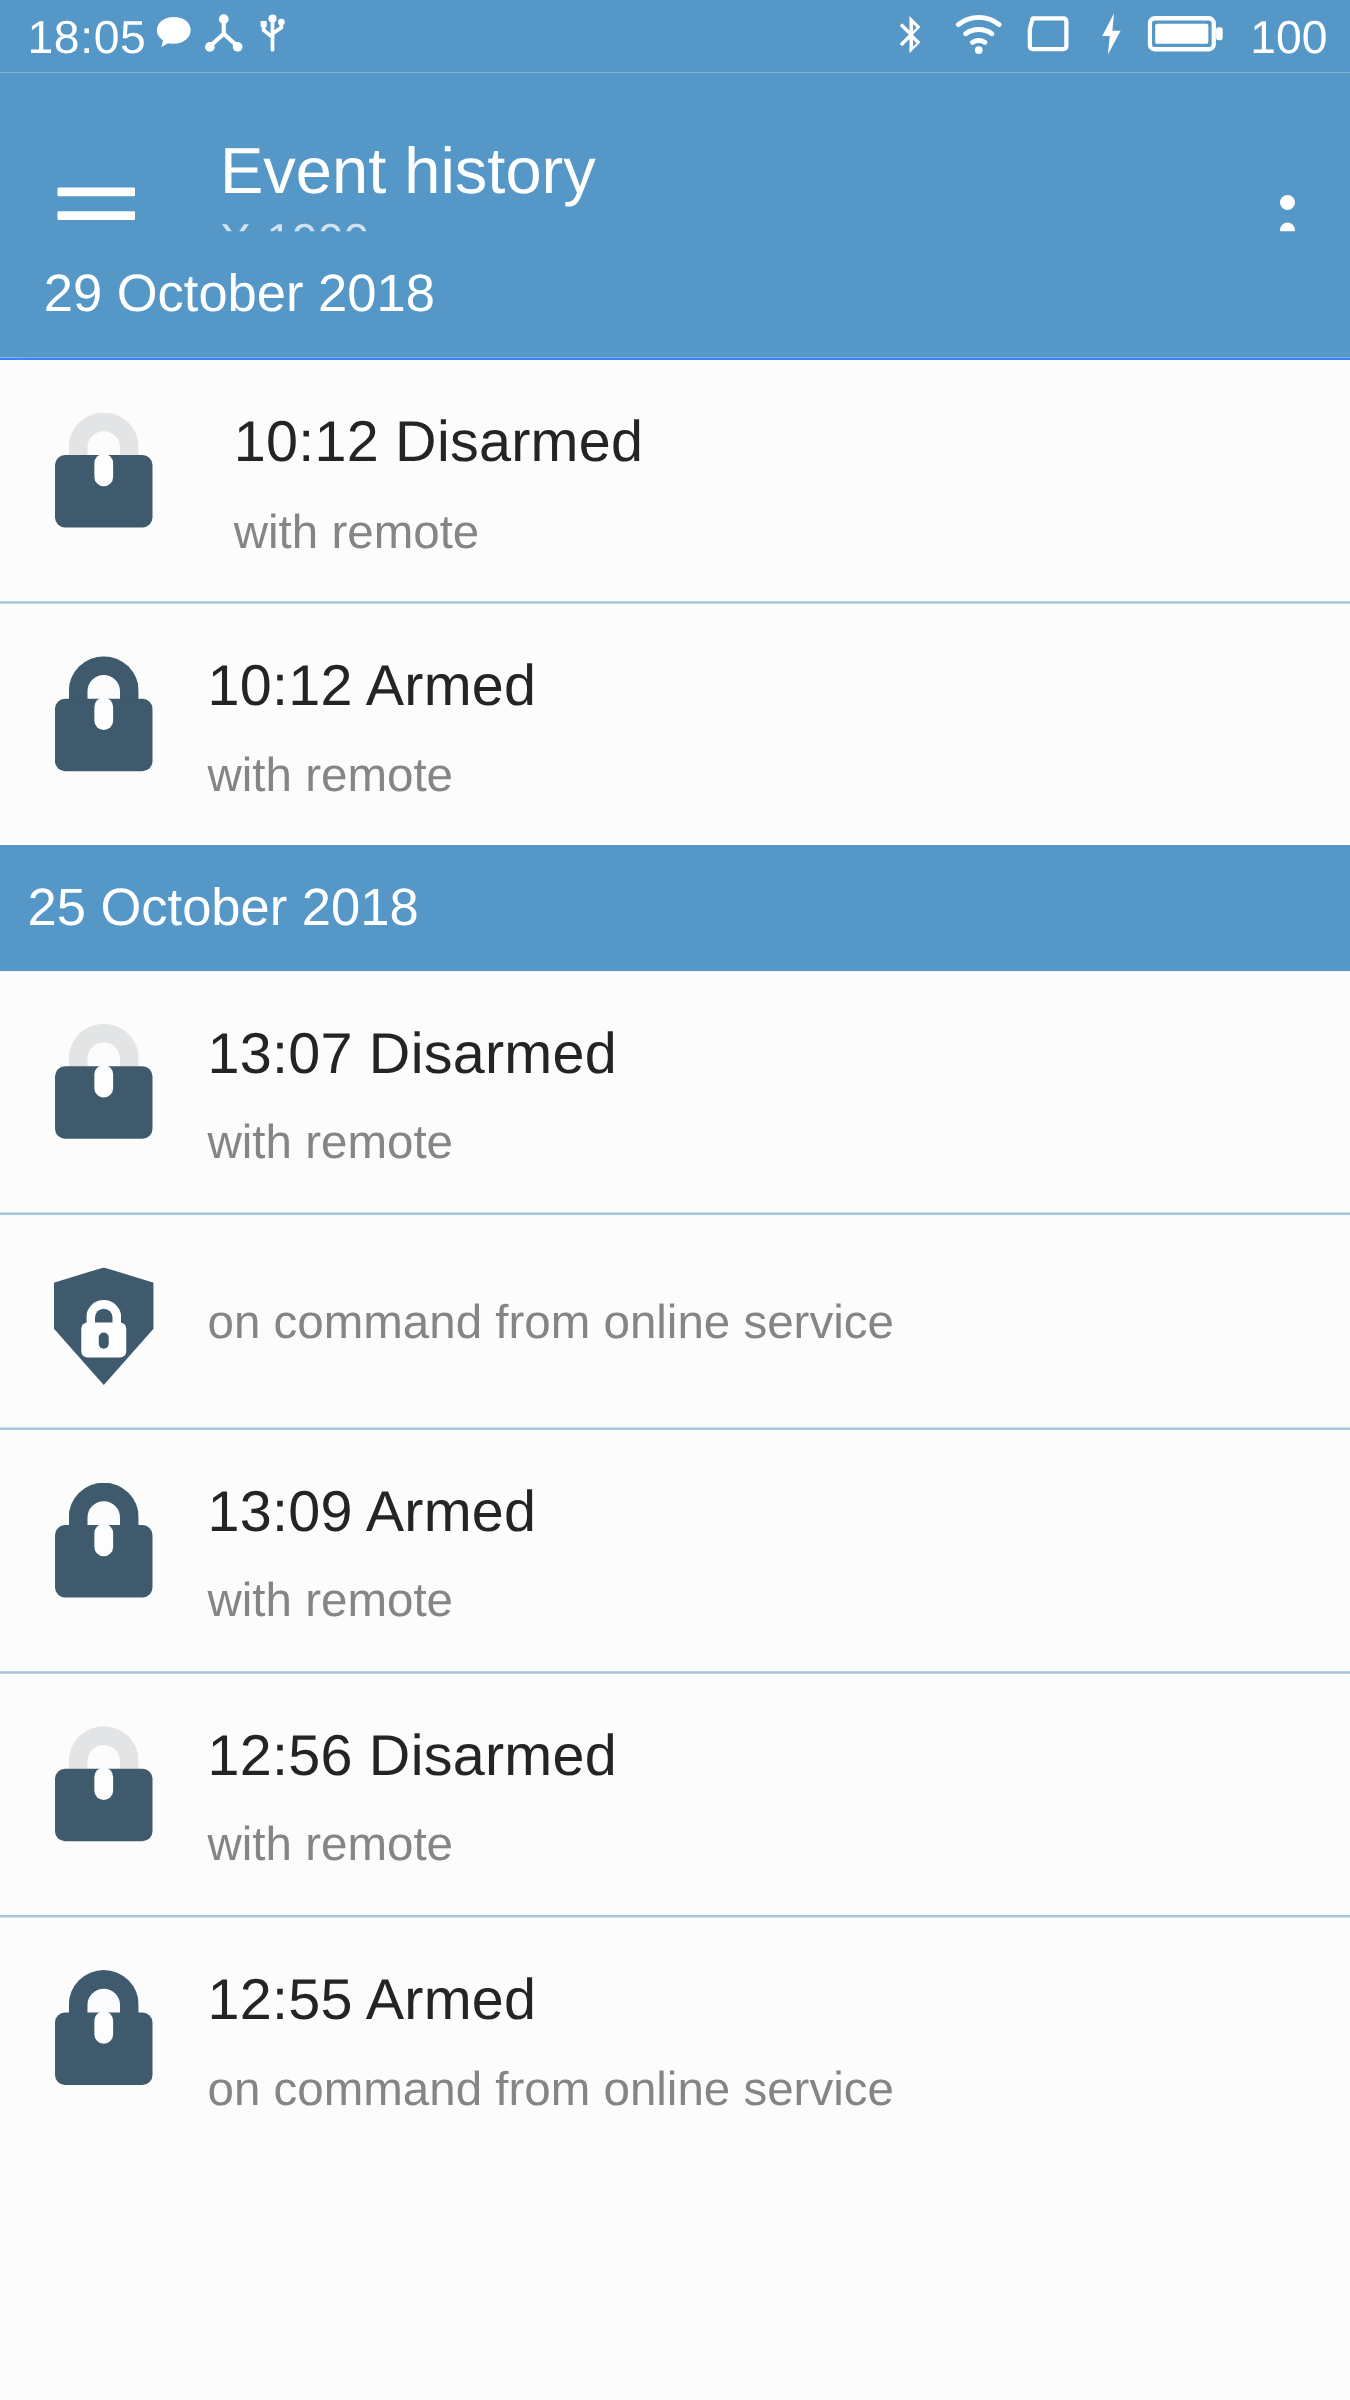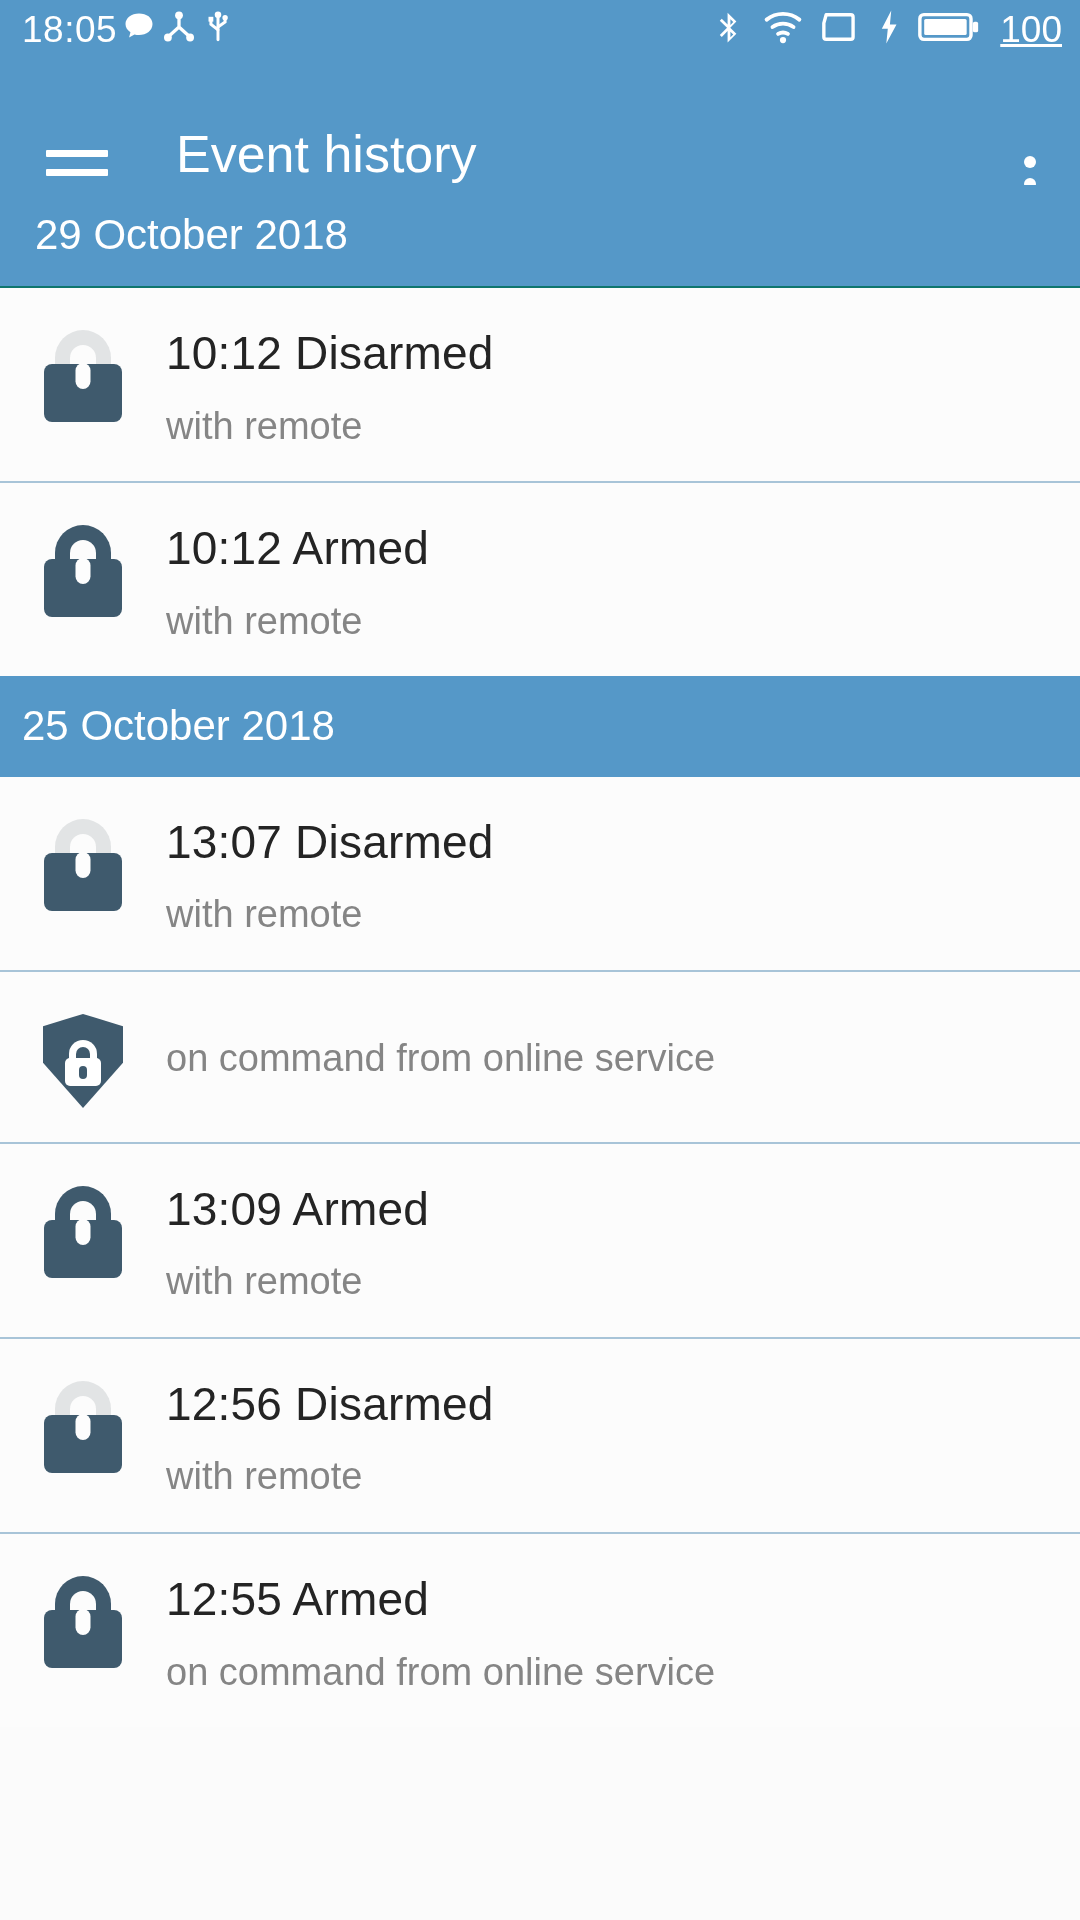--- a/index.html
+++ b/index.html
@@ -13,36 +13,36 @@
 
   
   .statusbar{
     height:58px; background:#5598c8; color:#ffffff;
     display:flex; align-items:center; padding:0 18px 0 22px;
     position:relative;
   }
   .sb-left{ display:flex; align-items:center; gap:4px; }
   .sb-time{ font-size:37px; font-weight:400; letter-spacing:.5px; line-height:1; }
   .sb-right{ margin-left:auto; display:flex; align-items:center; gap:17px; }
-  .sb-batt-num{ font-size:37px; line-height:1; margin-left:3px;text-decoration:underline; }
+  .sb-batt-num{ font-size:37px; line-height:1; margin-left:3px; }
   .ic{ display:inline-block; }
 
   
   .appbar{
     background:#5598c8; color:#fff;
     height:228px; position:relative;
   }
   .hamburger{
     position:absolute; left:46px; top:92px;
     width:62px; height:44px;
     display:flex; flex-direction:column; justify-content:space-between;
     cursor:pointer;
   }
   .hamburger span{ display:block; height:7px; background:#fff; border-radius:1px; width:100%; }
-  .titlewrap{ position:absolute; left:176px; top:67px; }
+  .titlewrap{ position:absolute; left:176px; top:50px; }
   .apptitle{ font-size:52px; font-weight:400; line-height:1.14; color:#ffffff; }
   .appsub{ font-size:37px; font-weight:400; color:#cfe2f0; margin-top:6px; line-height:1.1; }
   .overflow{
     position:absolute; right:44px; top:98px;
     width:12px; height:56px;
     display:flex; flex-direction:column; justify-content:space-between; cursor:pointer;
   }
   .overflow i{ display:block; width:12px; height:12px; border-radius:50%; background:#fff; }
 
   
@@ -56,21 +56,21 @@
   
   .list{ background:#fbfbfb; }
   .row{
     position:relative;
     display:flex; align-items:flex-start;
     background:#fcfcfc;
     padding:40px 0 34px 0;
     min-height:172px;
   }
   .row + .row { border-top:2px solid #a8c4d8; }
-  .sep-top{ border-top:2px solid #0f766e; }
+  .sep-top{ border-top:2px solid #3b82f6;gap:21px; }
   .icon-cell{
     width:166px; flex:0 0 166px;
     display:flex; justify-content:center; padding-top:2px;
   }
   .text-cell{ flex:1 1 auto; padding-right:24px; }
   .row-title{
     font-size:46px; color:#242424; font-weight:400; line-height:1.12;
     letter-spacing:.2px;
   }
   .row-sub{

